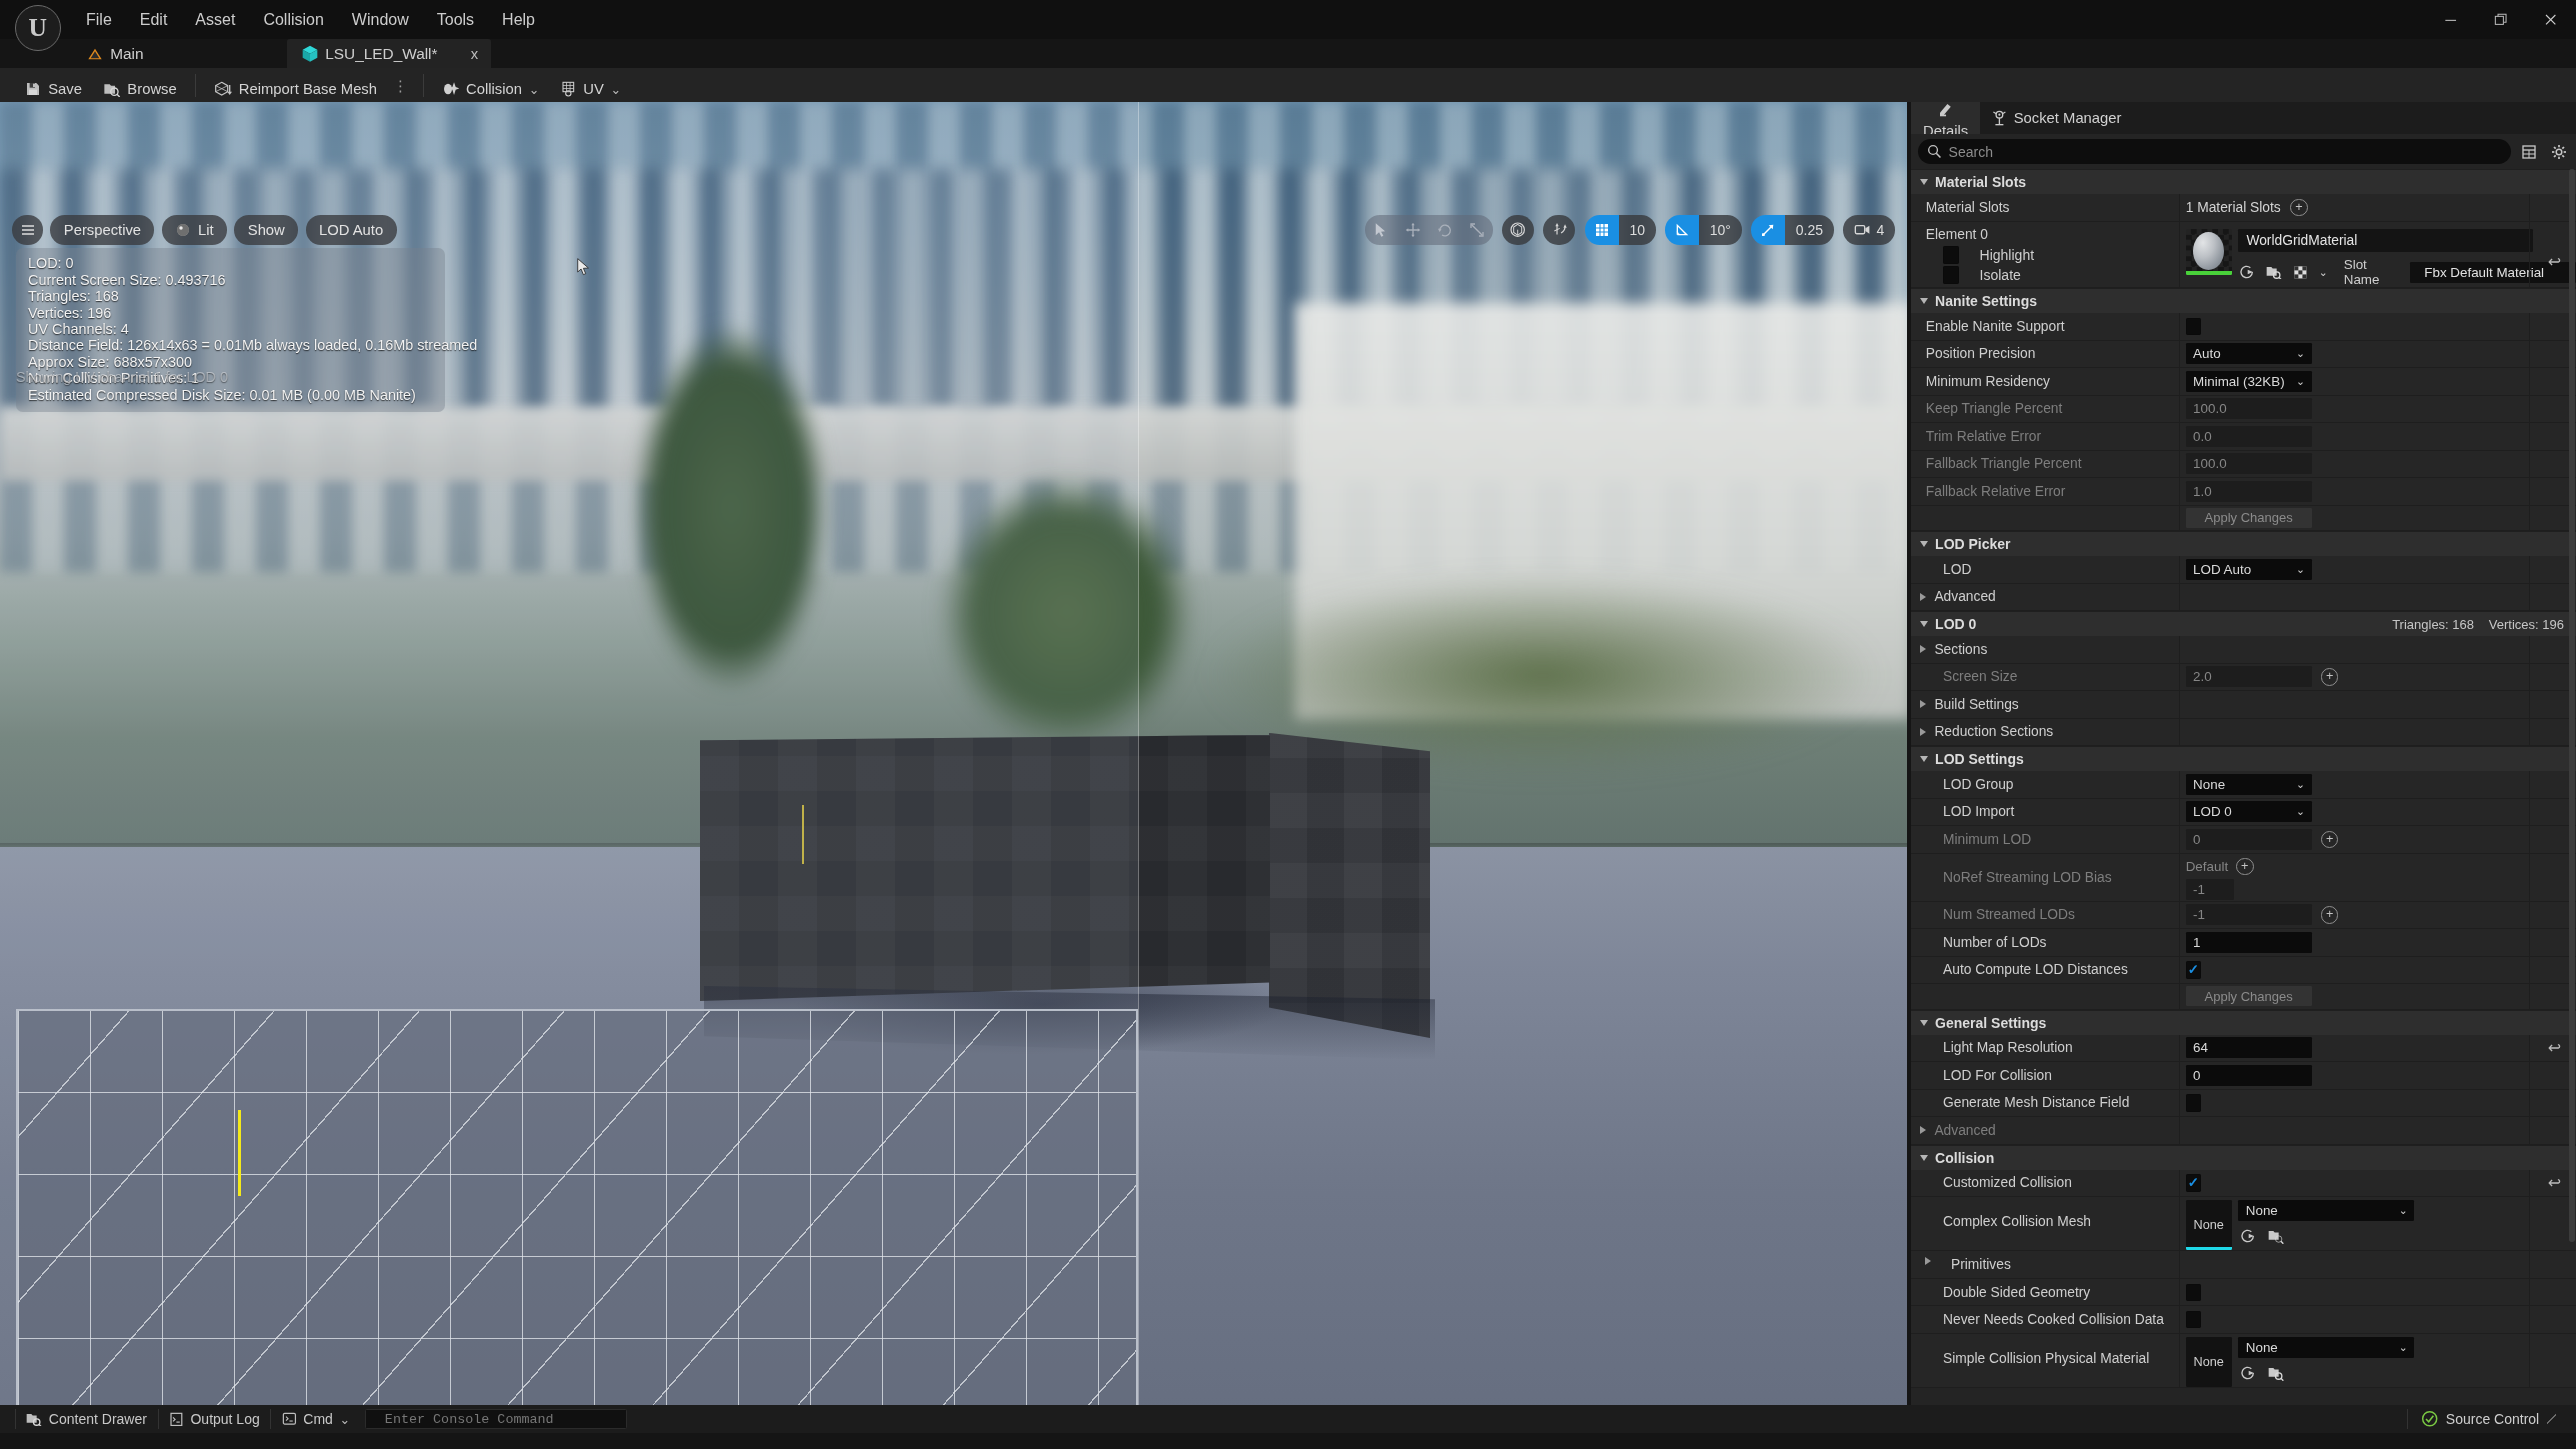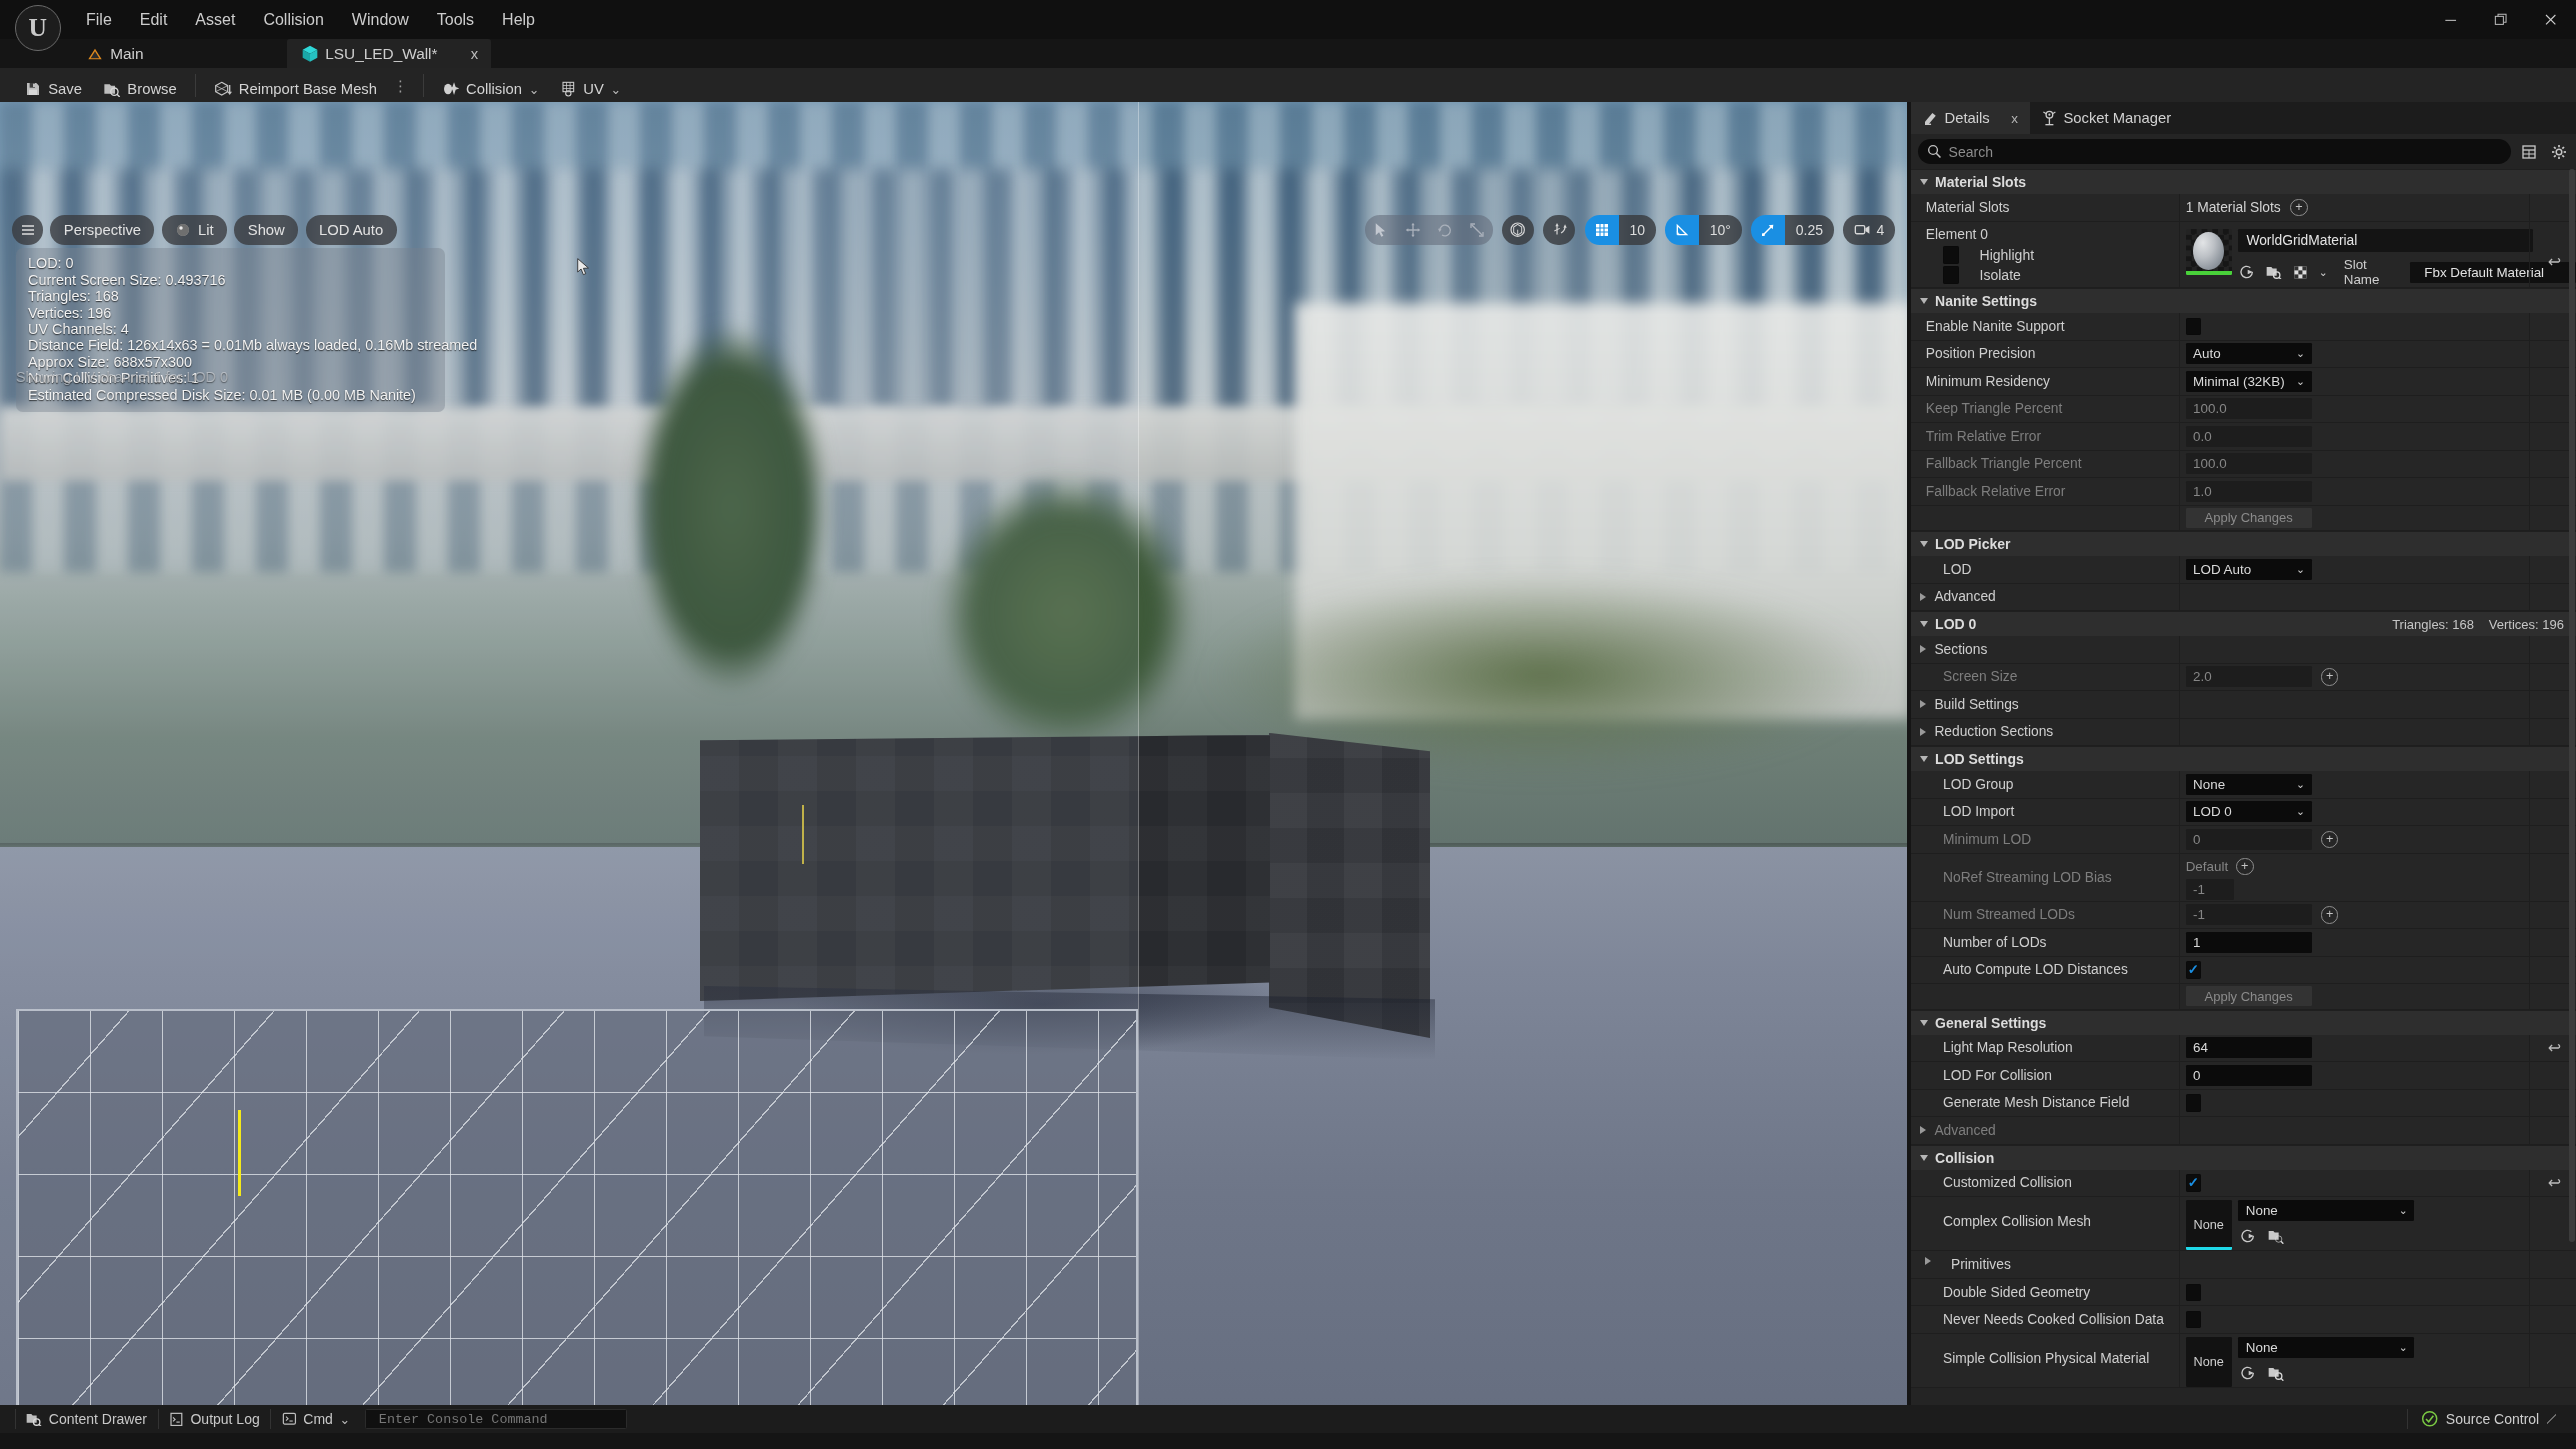--- a/index.html
+++ b/index.html
@@ -236,21 +236,21 @@
 
   
   .details {
     position:absolute; left:1911px; top:102px; width:665px; height:1319px;
     background:#242424; display:flex; flex-direction:column;
   }
   .dtabs { height:32px; display:flex; align-items:stretch; background:#1c1c1c; }
   .dtab {
     display:flex; align-items:center; gap:6.7px; padding:0 12px; color:#d2d2d2; font-size:14.8px; white-space:nowrap;
   }
-  .dtab.active { background:#2c2c2c; }
+  .dtab.active { background:#2c2c2c;flex-direction:column; }
   .dtab .x { margin-left:14.8px; color:#b5b5b5; font-size:13.4px; }
 
   .searchrow { height:35px; display:flex; align-items:center; gap:6.7px; padding:0 5.4px 0 6.7px; background:#242424; }
   .searchbox {
     flex:1; height:25.5px; border-radius:12.7px; background:#0d0d0d;
     display:flex; align-items:center; gap:6.7px; padding:0 9.4px;
     color:#8d8d8d; font-size:14px;
   }
   .searchbox .txt { color:#8d8d8d; }
   .sicon { width:23px; height:25.5px; display:flex; align-items:center; justify-content:center; color:#c6c6c6; }
@@ -342,21 +342,21 @@
 
   
   .statusbar {
     position:absolute; left:0; bottom:16px; width:2576px; height:28px;
     background:#1c1c1c; display:flex; align-items:center;
   }
   .sb-btn { display:flex; align-items:center; gap:6.7px; padding:0 10.7px; height:28px; color:#c9c9c9; font-size:14px; white-space:nowrap; }
   .sb-sep { width:0.7px; height:20px; background:#333; }
   .console {
     width:262px; height:20px; background:#101010; border:0.7px solid #2b2b2b; border-radius:1.3px;
-    display:flex; align-items:center; padding-left:13px;
+    display:flex; align-items:center; padding-left:19px;
     color:#777; font-size:13.4px; font-family:"Liberation Mono", monospace;
     margin-left:4px;
   }
   .sb-right { margin-left:auto; display:flex; align-items:center; height:28px; }
   .sb-srccontrol { display:flex; align-items:center; gap:7.4px; padding:0 16px 0 13.4px; height:28px; color:#cfcfcf; font-size:14px; }
   .grip { width:9.4px; height:9.4px; margin-right:4px;
     background:
       linear-gradient(135deg, transparent 45%, #6a6a6a 45%, #6a6a6a 55%, transparent 55%);
   }
 </style>

